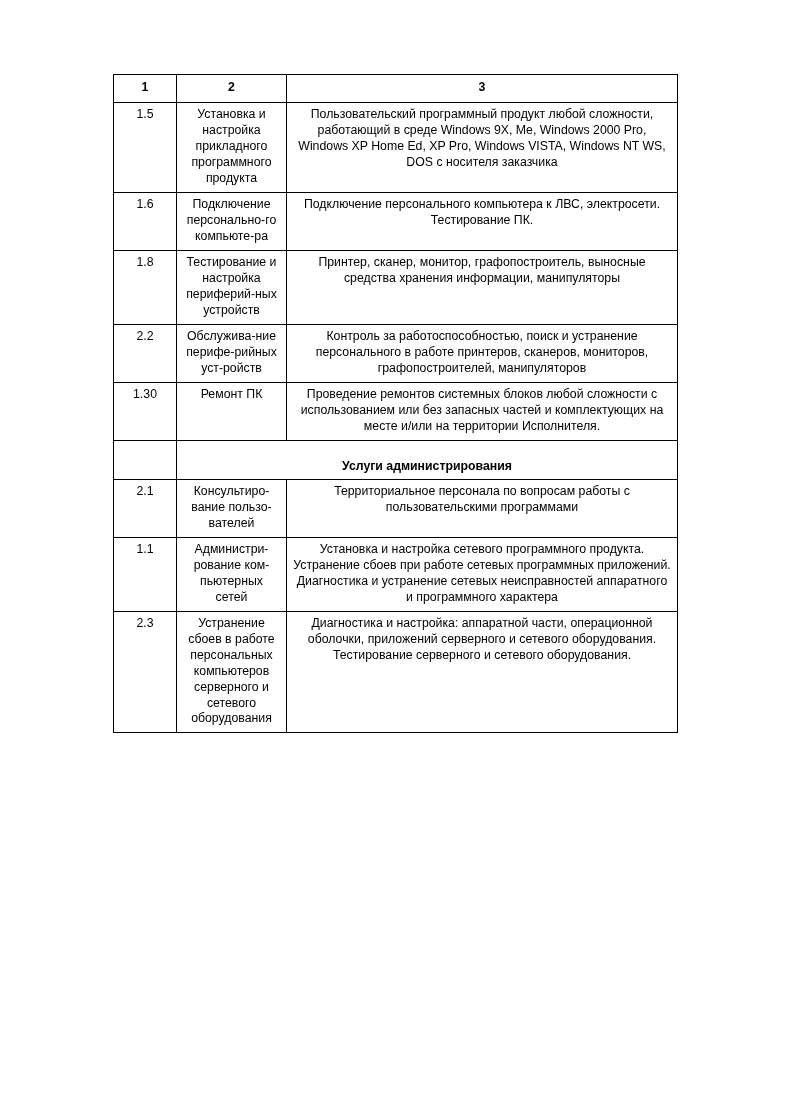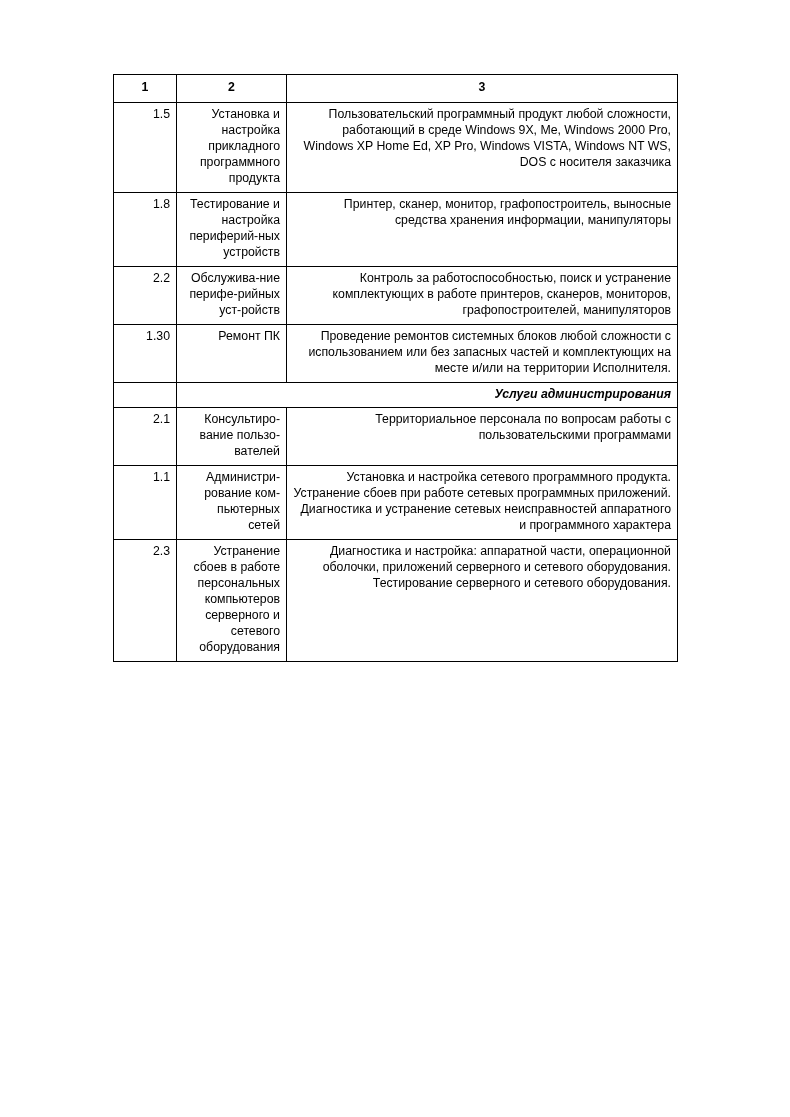--- a/index.html
+++ b/index.html
@@ -30,36 +30,35 @@
     border-collapse: collapse;
     table-layout: fixed;
   }
   .doc-table td, .doc-table th {
     border: 1px solid #000000;
     vertical-align: top;
     padding: 4px 6px 5px 6px;
     font-size: 12.3px;
     line-height: 1.30;
     font-weight: normal;
-    text-align: right;
+    text-align: center;
   }
   .col-num { width: 63px; }
   .col-name { width: 110px; }
   .col-desc { width: 391px; }
 
   .head-row td {
     text-align: center;
     font-weight: bold;
     padding-top: 5px;
     padding-bottom: 6px;
   }
   .section-row td {
-    font-style: italic;
     font-weight: bold;
-    padding-top: 4px;
+    padding-top: 18px;
     padding-bottom: 4px;
   }
   .section-row .empty-cell {
     border-right: 1px solid #000000;
   }
   .cell-num {
     white-space: nowrap;
   }
 </style>
 </head>
@@ -78,32 +77,37 @@
         <td>2</td>
         <td>3</td>
       </tr>
 
       <tr>
         <td class="cell-num">1.5</td>
         <td>Установка и настройка прикладного программного продукта</td>
         <td>Пользовательский программный продукт любой сложности, работающий в среде Windows 9X, Me, Windows 2000 Pro, Windows XP Home Ed, XP Pro, Windows VISTA, Windows NT WS, DOS с носителя заказчика</td>
       </tr>
 
+      <tr>
+        <td class="cell-num">1.6</td>
+        <td>Подключение персонально-го компьюте-ра</td>
+        <td>Подключение персонального компьютера к ЛВС, электросети. Тестирование ПК.</td>
+      </tr>
 
 
       <tr>
         <td class="cell-num">1.8</td>
         <td>Тестирование и настройка периферий-ных устройств</td>
         <td>Принтер, сканер,  монитор, графопостроитель, выносные  средства хранения информации, манипуляторы</td>
       </tr>
 
       <tr>
         <td class="cell-num">2.2</td>
         <td>Обслужива-ние перифе-рийных уст-ройств</td>
-        <td>Контроль за работоспособностью, поиск и устранение комплектующих в работе принтеров, сканеров, мониторов, графопостроителей, манипуляторов</td>
+        <td>Контроль за работоспособностью, поиск и устранение персонального в работе принтеров, сканеров, мониторов, графопостроителей, манипуляторов</td>
       </tr>
 
 
       <tr>
         <td class="cell-num">1.30</td>
         <td>Ремонт  ПК</td>
         <td>Проведение ремонтов системных блоков любой сложности с использованием или без запасных частей и комплектующих на месте и/или на территории Исполнителя.</td>
       </tr>
 
       <tr class="section-row">

